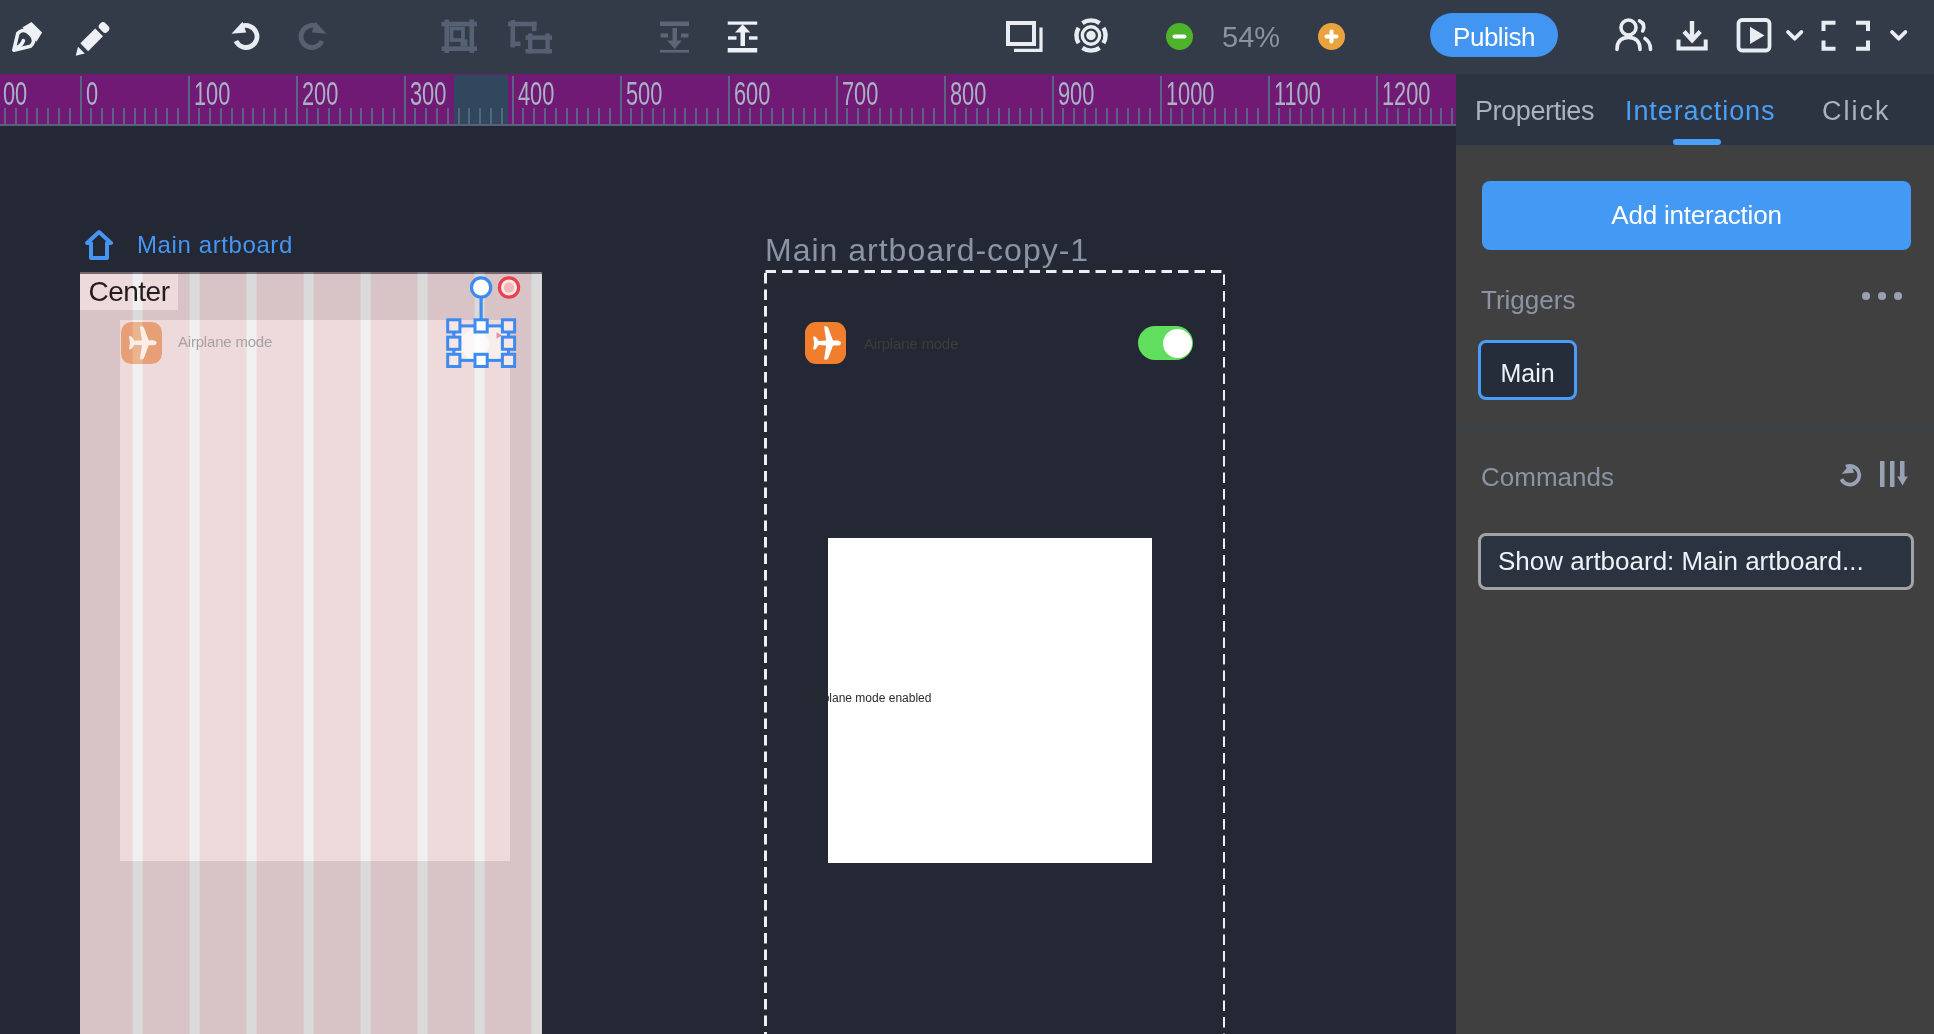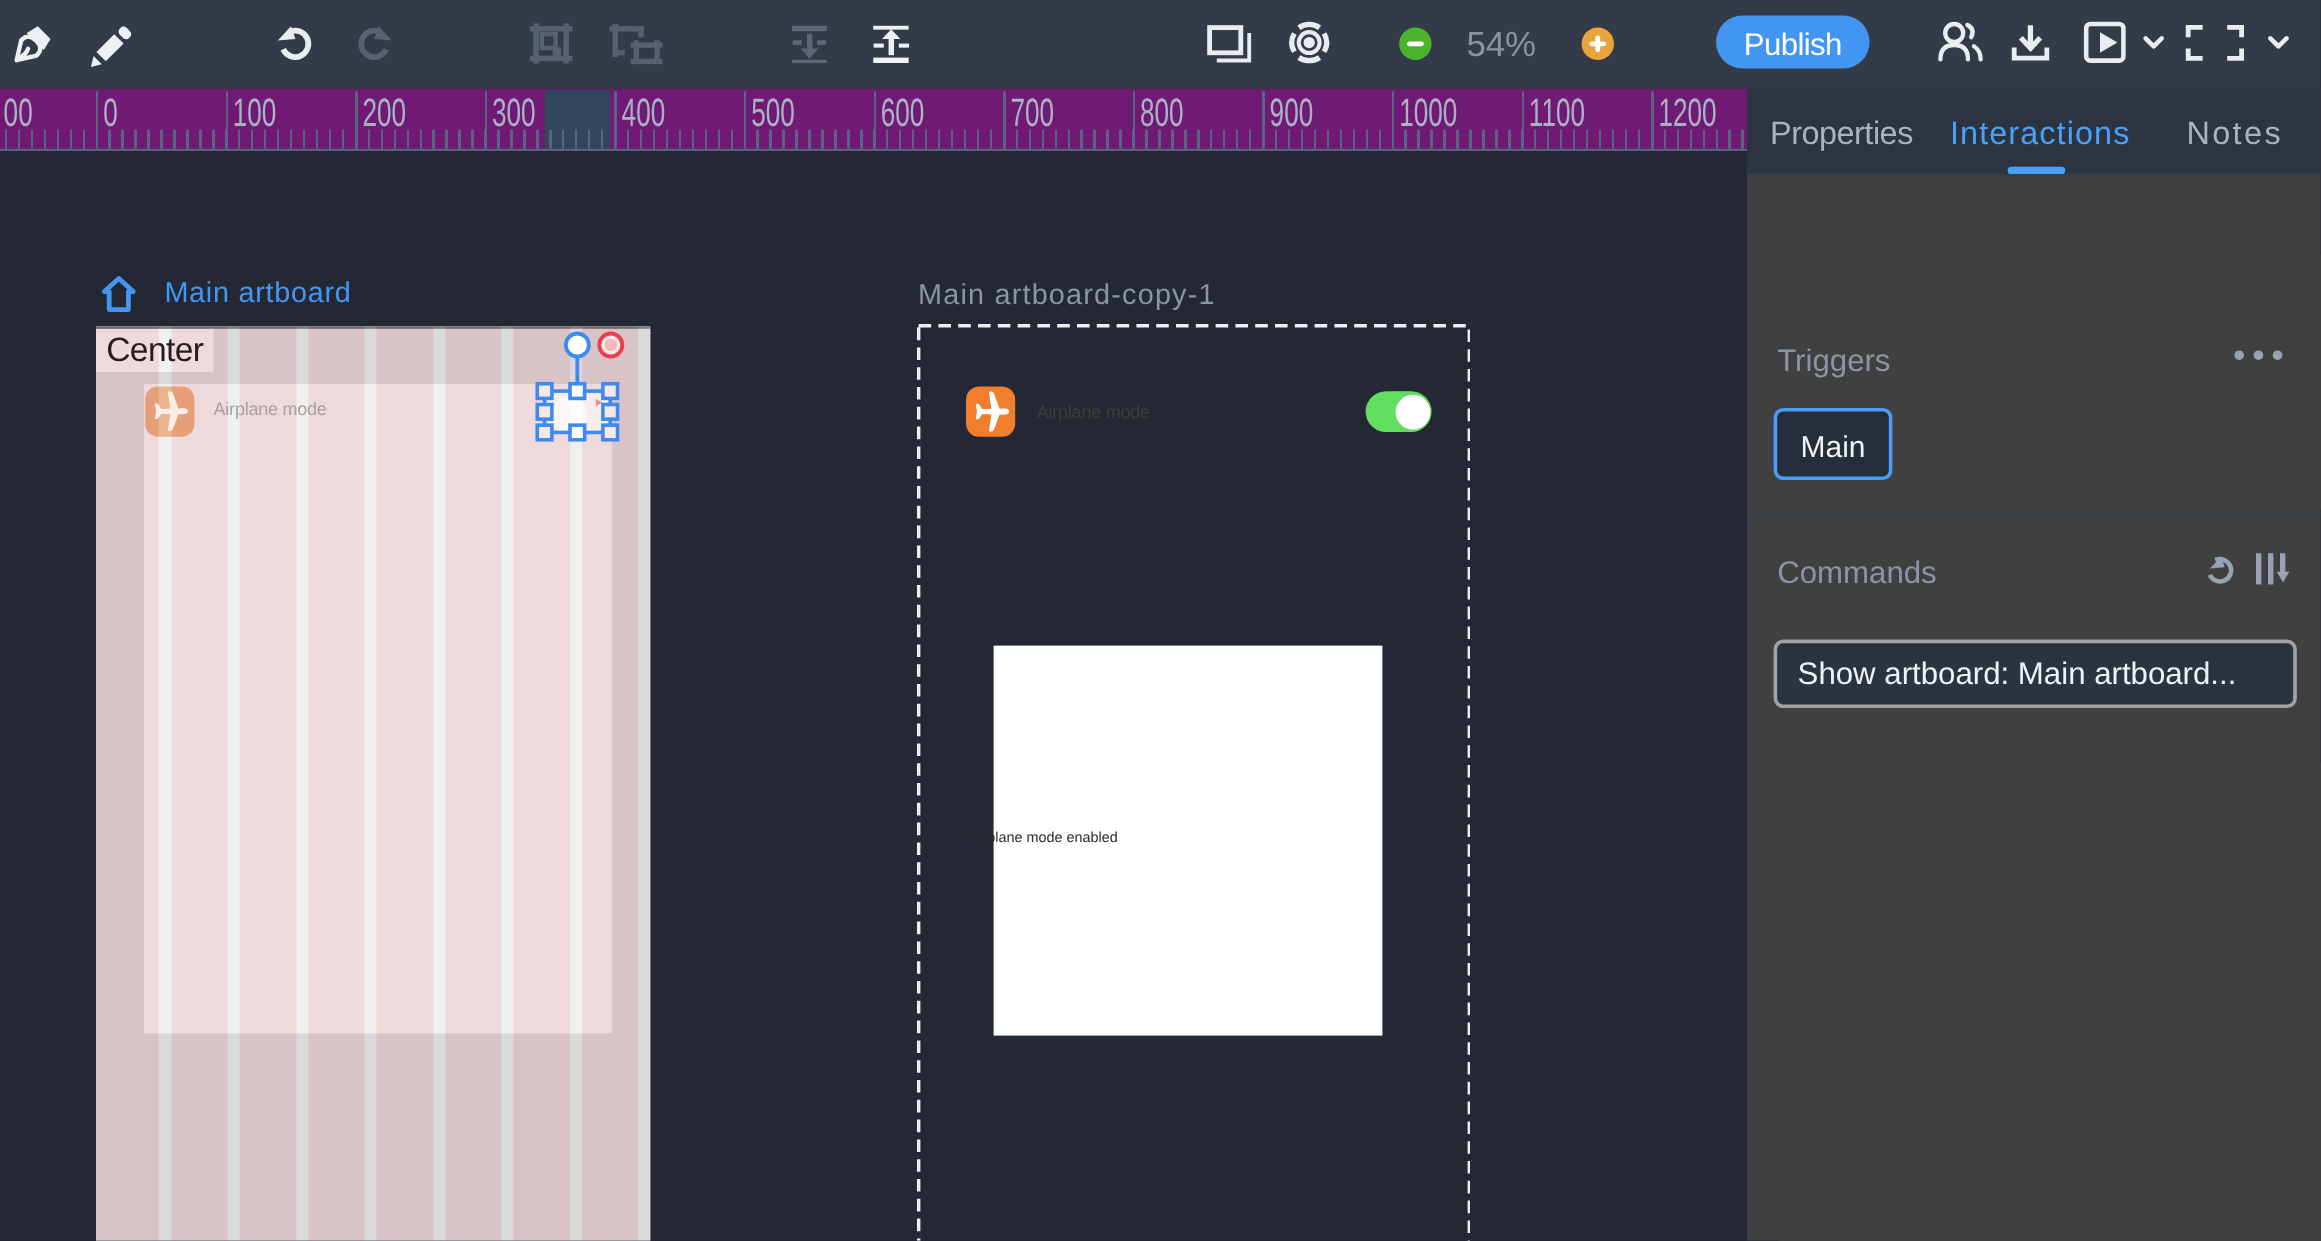--- a/index.html
+++ b/index.html
@@ -163,21 +163,21 @@
       <span style="left: 1273.5px;">1100</span>
       <span style="left: 1381.5px;">1200</span>
     </div>
   <div id="canvas">
 
     <svg class="abs" style="left:84px;top:103px" width="30" height="32" viewBox="0 0 30 32">
       <path d="M 15,3 L 27,14 L 23,14 L 23,29 L 7,29 L 7,14 L 3,14 Z" fill="none" stroke="#4596f3" stroke-width="4" stroke-linejoin="round"></path>
     </svg>
     <div class="abs" style="left:137px;top:104.5px;font-size:24px;color:#4596f3;letter-spacing:0.6px">Main artboard</div>
 
-    <div class="abs" style="left:765px;top:106px;font-size:24px;color:#8b94a2;letter-spacing:1.0px">Main artboard-copy-1</div>
+    <div class="abs" style="left:765px;top:106px;font-size:32px;color:#8b94a2;letter-spacing:1.0px">Main artboard-copy-1</div>
 
     <div id="ab1" class="abs" style="left:80px;top:145.5px;width:461.5px;height:762.5px;background:#e0e0e1;overflow:hidden">
       <div class="abs" style="left:40px;top:48.5px;width:389.5px;height:541px;background:#ffffff"></div>
 
       <div class="abs" style="left:0;top:2px;width:98px;height:36px;background:#fff"></div>
 
       <div class="abs" style="left:41px;top:50.5px;width:41px;height:41.5px;border-radius:10.5px;background:#f0812f;opacity:0.68"></div>
       <div class="abs" style="left:0;top:0;width:461.5px;height:2px;background:#545963"></div>
 
       <div class="abs" style="left:0;top:0;width:461.5px;height:762.5px;opacity:0.3;
@@ -233,23 +233,24 @@
     <div class="abs" style="left:1162.5px;top:202.8px;width:29px;height:29px;border-radius:50%;background:#fff"></div>
 
     <div class="abs" style="left:828px;top:411.5px;width:324px;height:325px;background:#fff"></div>
     <div class="abs" style="left:808px;top:564.5px;width:324px;font-size:12px;color:#2b2b2b">Airplane mode enabled</div>
   </div>
 
   <div id="panel">
     <div class="abs" style="left:0;top:0;width:478px;height:72px;background:#2d3441;border-bottom:1px solid #3a414e"></div>
     <div class="abs" style="left:19px;top:22px;font-size:27px;color:#aab1bf;letter-spacing:-0.4px">Properties</div>
     <div class="abs" style="left:169px;top:22px;font-size:27px;color:#4aa0f8;letter-spacing:0.9px">Interactions</div>
-    <div class="abs" style="left:366px;top:22px;font-size:27px;color:#aab1bf;letter-spacing:2px">Notes</div>
+    <div class="abs" style="left:366px;top:22px;font-size:27px;color:#aab1bf;letter-spacing:2px">Click</div>
     <div class="abs" style="left:217px;top:65px;width:48px;height:6px;border-radius:3px;background:#4aa0f8"></div>
 
+    <div class="abs" style="left:26px;top:107px;width:429px;height:69px;border-radius:8px;background:#4499f4;display:flex;align-items:center;justify-content:center;font-size:26px;letter-spacing:-0.2px;color:#fff">Add interaction</div>
 
     <div class="abs" style="left:25px;top:211px;font-size:26px;color:#8b94a5">Triggers</div>
     <svg class="abs" style="left:403px;top:216px" width="55" height="12">
       <circle cx="7" cy="6" r="4" fill="#99a1b1"></circle>
         <circle cx="23" cy="6" r="4" fill="#99a1b1"></circle>
         <circle cx="39" cy="6" r="4" fill="#99a1b1"></circle>
     </svg>
 
     <div class="abs" style="left:22px;top:266px;width:99px;height:60px;border:3px solid #4b9cf7;border-radius:8px;background:#262d3a;display:flex;align-items:center;justify-content:center;padding-top:7px;font-size:25px;color:#eef1f5">Main</div>
 

